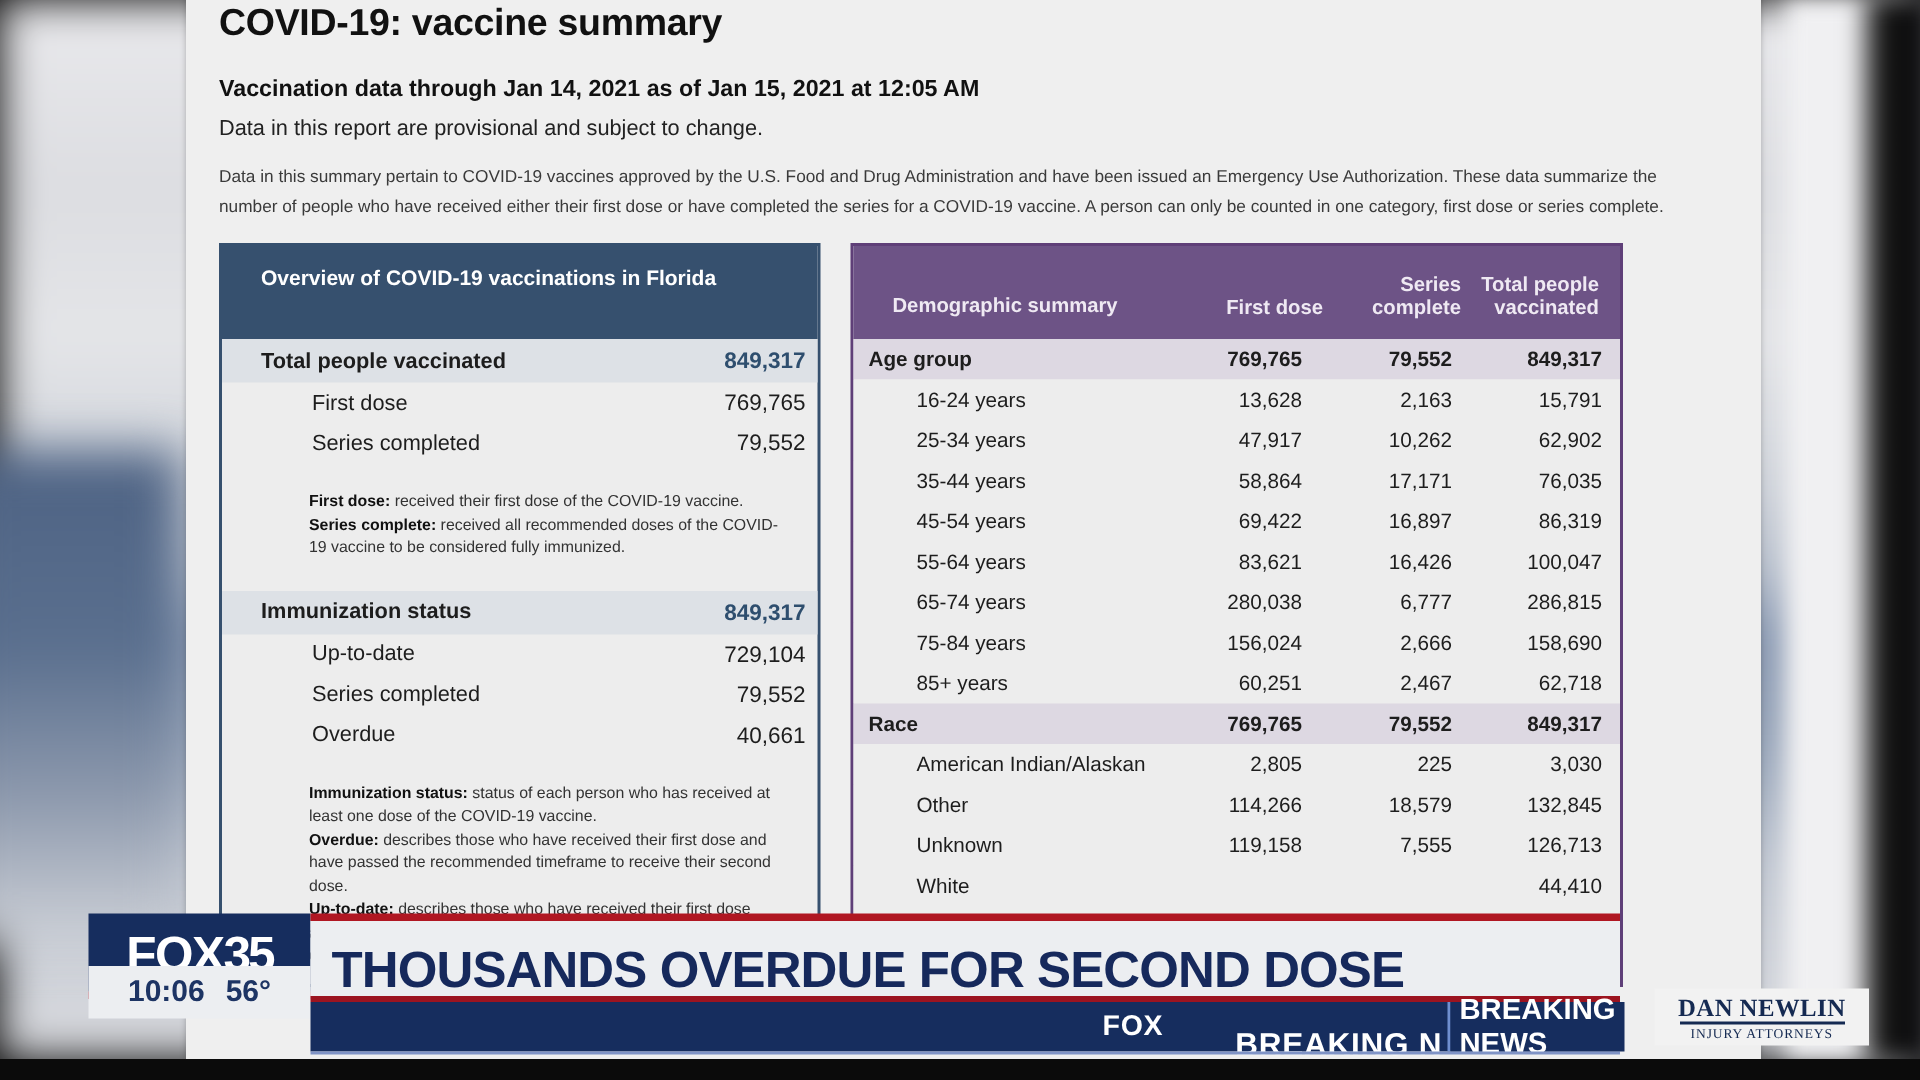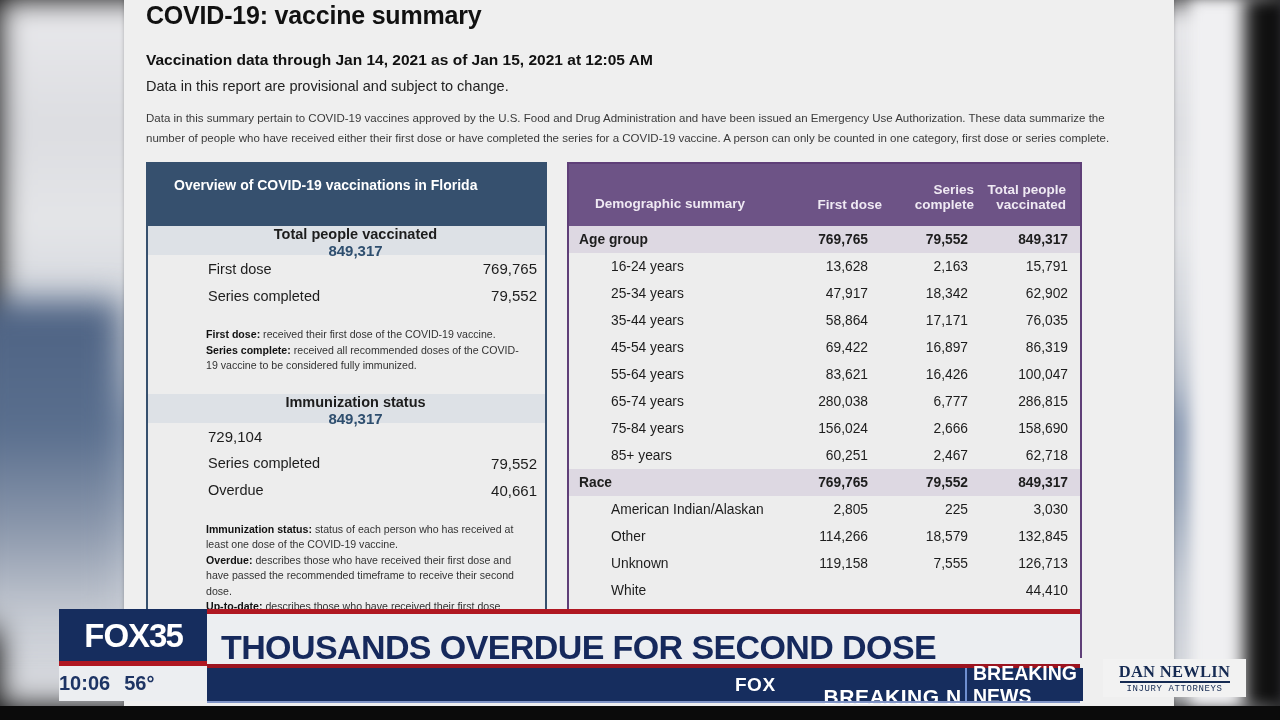--- a/index.html
+++ b/index.html
@@ -59,21 +59,21 @@
   .ph-title{color:#fff;font-size:14px;font-weight:bold;}
 
   .ph-right .cols{display:flex;width:100%;align-items:flex-end;}
   .ph-right .c-label{flex:1;color:#efe9f3;font-size:13.5px;font-weight:bold;padding-bottom:1px;}
   .ph-right .c-num{width:92px;text-align:right;color:#efe9f3;font-size:13.5px;font-weight:bold;line-height:15px;}
 
   
   .lrow{display:flex;align-items:center;height:27px;padding:0 8px 0 26px;font-size:14.5px;color:#1d1d1d;}
   .lrow .lbl{flex:1;}
   .lrow .val{text-align:right;font-size:15px;}
-  .lrow.total{background:#dde1e6;font-weight:bold;height:29px;padding-left:26px;flex-direction:column;}
+  .lrow.total{background:#dde1e6;font-weight:bold;height:29px;padding-left:26px;}
   .lrow.total .val{color:#2e4e6e;}
   .lrow.sub{padding-left:60px;}
   .lnote{padding:8px 26px 10px 58px;font-size:10.6px;line-height:15.5px;color:#333;}
   .lnote b{font-weight:bold;color:#111;}
   .lspacer{height:10px;}
 
   
   .rrow{display:flex;align-items:center;height:27px;font-size:13.8px;color:#1d1d1d;padding:0 4px 0 0;background:#ededed;}
   .rrow.group{background:#ddd8e2;font-weight:bold;}
   .rrow .r-label{flex:1;padding-left:10px;}
@@ -81,22 +81,22 @@
   .rrow .r-num{width:92px;text-align:right;padding-right:8px;}
   .rrow.group .r-num{font-weight:bold;}
   .logo-box{
     position:absolute;left:59px;top:609px;width:148px;height:52px;
     background:#162d5e;display:flex;align-items:center;justify-content:center;
   }
   .logo-text{color:#fff;font-size:33px;font-weight:bold;letter-spacing:-1px;line-height:33px;}
   .logo-text .n35{letter-spacing:-2px;}
   .logo-red{position:absolute;left:59px;top:661px;width:148px;height:5px;background:#b01722;}
   .timebar{
-    position:absolute;left:59px;top:666px;width:148px;height:35px;background:#eceef1;
-    display:flex;align-items:center;justify-content:flex-start;gap:14px;
+    position:absolute;left:59px;top:644px;width:148px;height:35px;background:#eceef1;
+    display:flex;align-items:center;justify-content:center;gap:14px;
   }
   .timebar span{color:#1d3464;font-size:20px;font-weight:bold;}
 
   .head-red{position:absolute;left:207px;top:609px;width:873px;height:5px;background:#b01722;}
   .headline{
     position:absolute;left:207px;top:614px;width:873px;height:66px;background:#eceef1;
     display:flex;align-items:center;
   }
   .headline-text{
     color:#16295c;font-size:34px;font-weight:bold;letter-spacing:-.6px;padding-left:14px;
@@ -117,21 +117,21 @@
   .ticker-bottomline{position:absolute;left:207px;top:701px;width:873px;height:2px;background:#7f93c6;}
 
   .sponsor{
     position:absolute;left:1103px;top:659px;width:143px;height:38px;background:#f2f2f2;
     display:flex;flex-direction:column;align-items:center;justify-content:center;
   }
   .sponsor-name{color:#152a52;font-size:16.5px;font-weight:bold;letter-spacing:.3px;
     font-family:"Liberation Serif", serif;line-height:17px;}
   .sponsor-rule{width:110px;height:2px;background:#152a52;margin:1px 0;}
   .sponsor-sub{color:#152a52;font-size:9px;letter-spacing:.6px;
-    font-family:Liberation Mono, monospace;text-align:right;}
+    font-family:Liberation Serif, serif;text-align:right;}
 </style>
 </head>
 <body>
 
 <div id="stage">
 
   <div class="bg-blur"></div>
   <div class="bg-left-block"></div>
   <div class="bg-right-dark"></div>
 
@@ -169,20 +169,21 @@
         <div><b>First dose:</b><span> received their first dose of the COVID-19 vaccine.</span></div>
         <div><b>Series complete:</b><span> received all recommended doses of the COVID-19 vaccine to be considered fully immunized.</span></div>
       </div>
       <div class="lspacer"></div>
 
       <div class="lrow total">
         <div class="lbl">Immunization status</div>
         <div class="val">849,317</div>
       </div>
       <div class="lrow sub">
+        <div class="lbl">Up-to-date</div>
         <div class="val">729,104</div>
       </div>
       <div class="lrow sub">
         <div class="lbl">Series completed</div>
         <div class="val">79,552</div>
       </div>
       <div class="lrow sub">
         <div class="lbl">Overdue</div>
         <div class="val">40,661</div>
       </div>
@@ -219,21 +220,21 @@
           </div>
           <div class="rrow child">
             <div class="r-label">16-24 years</div>
             <div class="r-num">13,628</div>
             <div class="r-num">2,163</div>
             <div class="r-num">15,791</div>
           </div>
           <div class="rrow child">
             <div class="r-label">25-34 years</div>
             <div class="r-num">47,917</div>
-            <div class="r-num">18,342</div>
+            <div class="r-num">10,262</div>
             <div class="r-num">62,902</div>
           </div>
           <div class="rrow child">
             <div class="r-label">35-44 years</div>
             <div class="r-num">58,864</div>
             <div class="r-num">17,171</div>
             <div class="r-num">76,035</div>
           </div>
           <div class="rrow child">
             <div class="r-label">45-54 years</div>

